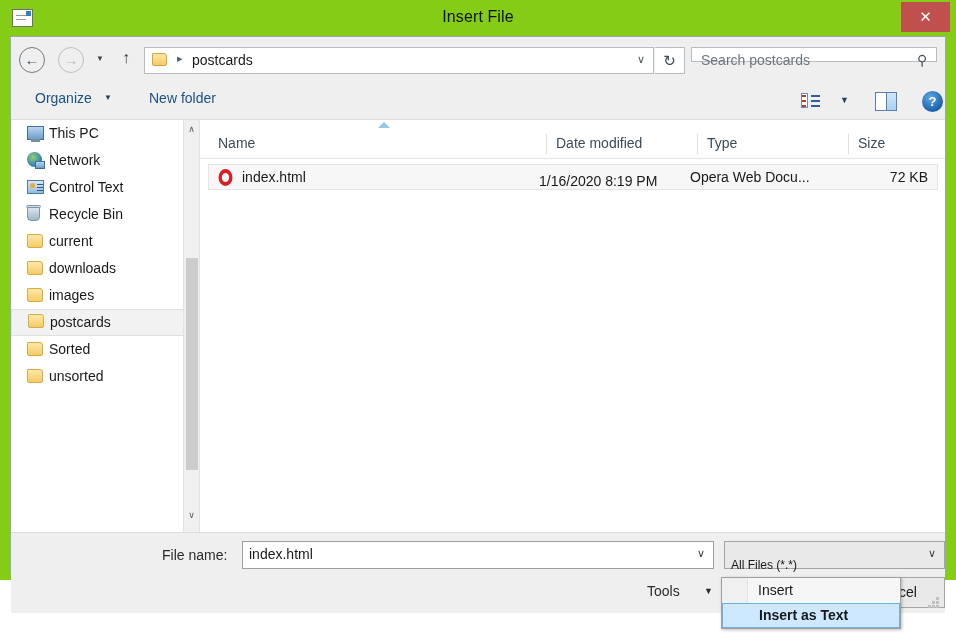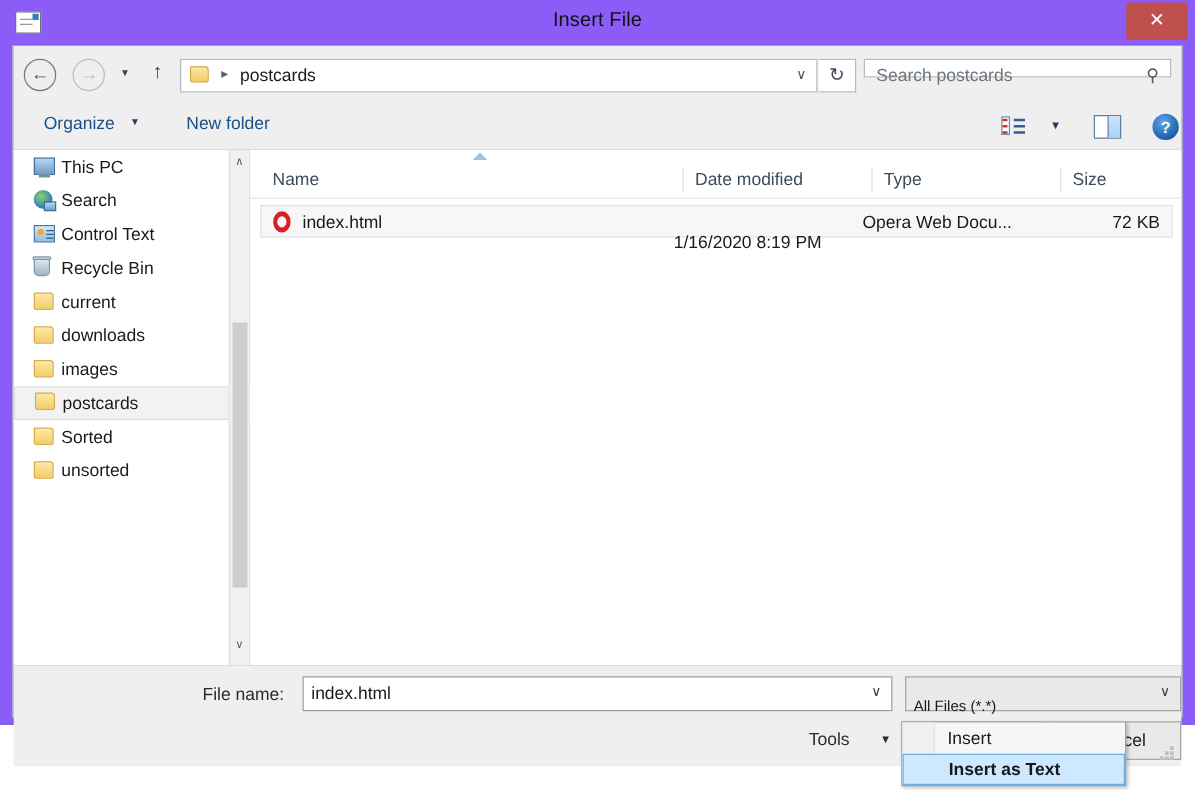--- a/index.html
+++ b/index.html
@@ -16,21 +16,21 @@
     overflow: hidden;
     position: relative;
   }
 
   
   #window {
     position: absolute;
     left: 0; top: 0;
     width: 956px;
     height: 580px;
-    background: #8b5cf6;
+    background: #84cc16;
     box-sizing: border-box;
   }
   #titlebar {
     position: absolute;
     left: 0; top: 0;
     width: 956px;
     height: 38px;
   }
   #title-icon {
     position: absolute;
@@ -549,21 +549,21 @@
     transform: scaleX(0.82);
   }
   #cell-name {
     position: absolute;
     left: 33px; top: 4px;
     font-size: 14px;
     color: #17191b;
   }
   #cell-date {
     position: absolute;
-    left: 330px; top: 20px;
+    left: 330px; top: 8px;
     font-size: 14px;
     color: #17191b;
   }
   #cell-type {
     position: absolute;
     left: 481px; top: 4px;
     font-size: 14px;
     color: #17191b;
   }
   #cell-size {
@@ -801,21 +801,21 @@
 
     <div id="content">
 
       <div id="sidebar">
         <div class="tree-item">
           <span class="tree-icon ic-pc"></span>
           <span>This PC</span>
         </div>
         <div class="tree-item">
           <span class="tree-icon ic-net"></span>
-          <span>Search</span>
+          <span>Network</span>
         </div>
         <div class="tree-item">
           <span class="tree-icon ic-cp"></span>
           <span>Control Text</span>
         </div>
         <div class="tree-item">
           <span class="tree-icon ic-bin"></span>
           <span>Recycle Bin</span>
         </div>
         <div class="tree-item">

